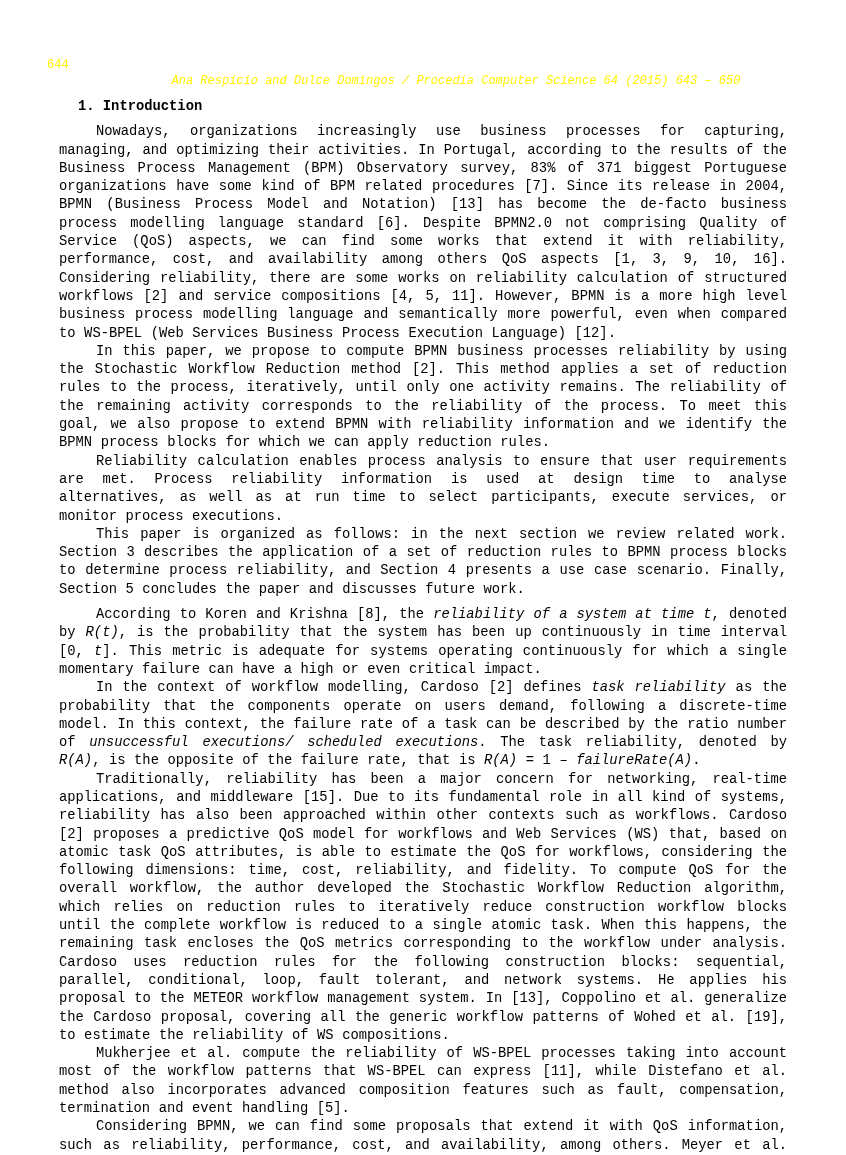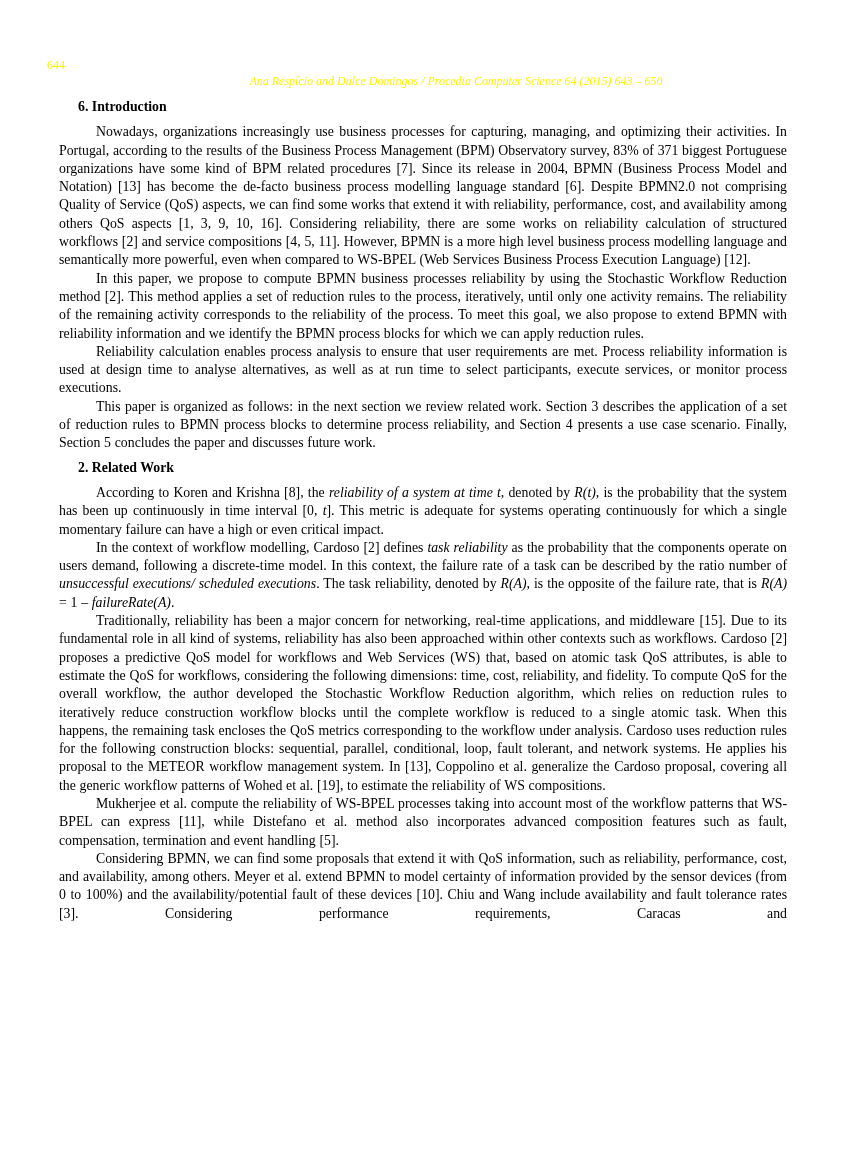--- a/index.html
+++ b/index.html
@@ -2,21 +2,21 @@
 <html lang="en"><head>
 <meta charset="utf-8">
 <style>
   html, body { margin: 0; padding: 0; background: #ffffff; }
   .page {
     position: relative;
     width: 846px;
     height: 1155px;
     background: #ffffff;
     overflow: hidden;
-    font-family: Liberation Serif, serif;
+    font-family: Liberation Mono, monospace;
     color: #000000;
   }
   .page-header {
     position: absolute;
     top: 57px;
     left: 0;
     right: 0;
     height: 20px;
     font-size: 12px;
     line-height: 16px;
@@ -65,31 +65,30 @@
 <div class="page">
 
   <div class="page-header" style="color: rgb(254, 242, 0);">
     <span class="page-number">644</span>
     <span class="running-title">Ana Respício and Dulce Domingos / Procedia Computer Science 64 (2015) 643 – 650</span>
   </div>
 
   <div class="content">
 
     <div>
-      <h2 class="section-heading">6. Introduction</h2>
+      <h2 class="section-heading">1. Introduction</h2>
       <div class="section-body">
           <p class="para"><span>Nowadays, organizations increasingly use business processes for capturing, managing, and optimizing their activities. In Portugal, according to the results of the Business Process Management (BPM) Observatory survey, 83% of 371 biggest Portuguese organizations have some kind of BPM related procedures [7]. Since its release in 2004, BPMN (Business Process Model and Notation) [13] has become the de-facto business process modelling language standard [6]. Despite BPMN2.0 not comprising Quality of Service (QoS) aspects, we can find some works that extend it with reliability, performance, cost, and availability among others QoS aspects [1, 3, 9, 10, 16]. Considering reliability, there are some works on reliability calculation of structured workflows [2] and service compositions [4, 5, 11]. However, BPMN is a more high level business process modelling language and semantically more powerful, even when compared to WS-BPEL (Web Services Business Process Execution Language) [12].</span></p>
           <p class="para"><span>In this paper, we propose to compute BPMN business processes reliability by using the Stochastic Workflow Reduction method [2]. This method applies a set of reduction rules to the process, iteratively, until only one activity remains. The reliability of the remaining activity corresponds to the reliability of the process. To meet this goal, we also propose to extend BPMN with reliability information and we identify the BPMN process blocks for which we can apply reduction rules.</span></p>
           <p class="para"><span>Reliability calculation enables process analysis to ensure that user requirements are met. Process reliability information is used at design time to analyse alternatives, as well as at run time to select participants, execute services, or monitor process executions.</span></p>
           <p class="para"><span>This paper is organized as follows: in the next section we review related work. Section 3 describes the application of a set of reduction rules to BPMN process blocks to determine process reliability, and Section 4 presents a use case scenario. Finally, Section 5 concludes the paper and discusses future work.</span></p>
         </div>
     </div>
 
     <div>
-      <h2 class="section-heading">2. Related Work</h2>
       <div class="section-body">
           <p class="para"><span>According to Koren and Krishna [8], the </span><em>reliability of a system at time t</em><span>, denoted by </span><em>R(t)</em><span>, is the probability that the system has been up continuously in time interval [0, </span><em>t</em><span>]. This metric is adequate for systems operating continuously for which a single momentary failure can have a high or even critical impact.</span></p>
           <p class="para"><span>In the context of workflow modelling, Cardoso [2] defines </span><em>task reliability</em><span> as the probability that the components operate on users demand, following a discrete-time model. In this context, the failure rate of a task can be described by the ratio number of </span><em>unsuccessful executions/ scheduled executions</em><span>. The task reliability, denoted by </span><em>R(A)</em><span>, is the opposite of the failure rate, that is </span><em>R(A)</em><span> = 1 – </span><em>failureRate(A)</em><span>.</span></p>
           <p class="para"><span>Traditionally, reliability has been a major concern for networking, real-time applications, and middleware [15]. Due to its fundamental role in all kind of systems, reliability has also been approached within other contexts such as workflows. Cardoso [2] proposes a predictive QoS model for workflows and Web Services (WS) that, based on atomic task QoS attributes, is able to estimate the QoS for workflows, considering the following dimensions: time, cost, reliability, and fidelity. To compute QoS for the overall workflow, the author developed the Stochastic Workflow Reduction algorithm, which relies on reduction rules to iteratively reduce construction workflow blocks until the complete workflow is reduced to a single atomic task. When this happens, the remaining task encloses the QoS metrics corresponding to the workflow under analysis. Cardoso uses reduction rules for the following construction blocks: sequential, parallel, conditional, loop, fault tolerant, and network systems. He applies his proposal to the METEOR workflow management system. In [13], Coppolino et al. generalize the Cardoso proposal, covering all the generic workflow patterns of Wohed et al. [19], to estimate the reliability of WS compositions.</span></p>
           <p class="para"><span>Mukherjee et al. compute the reliability of WS-BPEL processes taking into account most of the workflow patterns that WS-BPEL can express [11], while Distefano et al. method also incorporates advanced composition features such as fault, compensation, termination and event handling [5].</span></p>
           <p class="para cont"><span>Considering BPMN, we can find some proposals that extend it with QoS information, such as reliability, performance, cost, and availability, among others. Meyer et al. extend BPMN to model certainty of information provided by the sensor devices (from 0 to 100%) and the availability/potential fault of these devices [10]. Chiu and Wang include availability and fault tolerance rates [3]. Considering performance requirements, Caracas and</span></p>
         </div>
     </div>
 
   </div>

